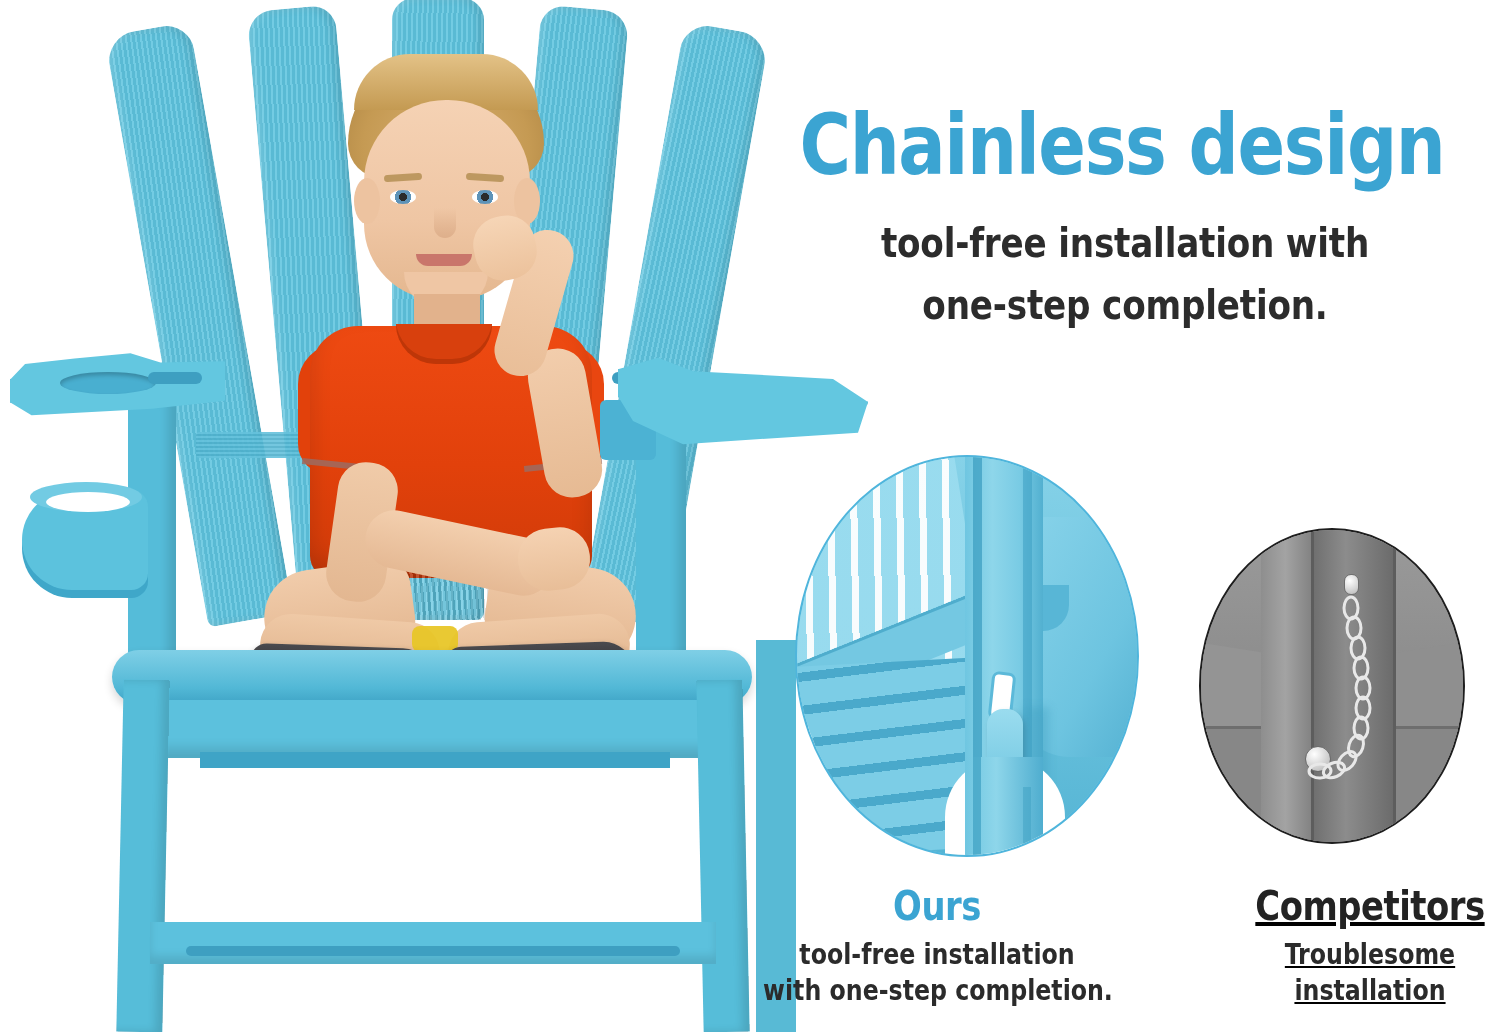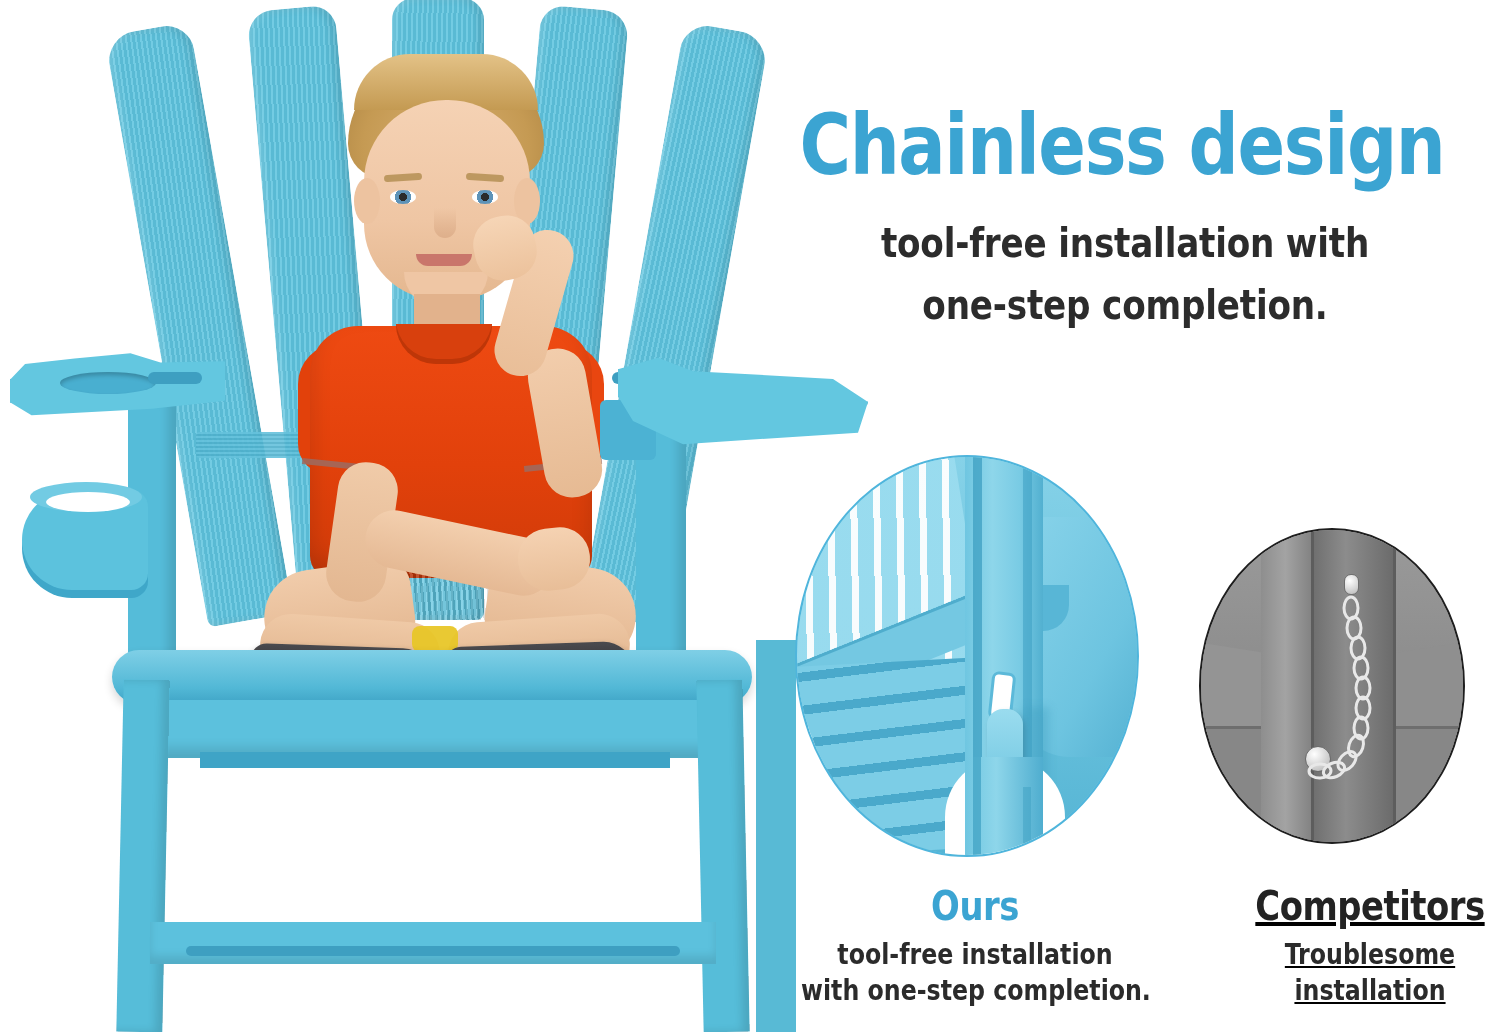--- a/index.html
+++ b/index.html
@@ -117,21 +117,21 @@
 
   
   .cap{position:absolute;text-align:center;pointer-events:auto;}
   .cap-title{font-size:40px;font-weight:700;line-height:1.05;letter-spacing:-.5px;
         font-family:"DejaVu Sans Condensed","Liberation Sans Narrow","Liberation Sans",sans-serif;
         transform:scaleX(.94);}
   .cap-body{font-size:28px;font-weight:600;line-height:1.3;color:#2b2b2b;margin-top:10px;
         font-family:"DejaVu Sans Condensed","Liberation Sans Narrow","Liberation Sans",sans-serif;
         transform:scaleX(.94);}
   .cap-body span{display:block;white-space:nowrap;}
-  #cap-ours{left:790px;top:885px;width:370px;}
+  #cap-ours{left:752px;top:885px;width:370px;}
   #cap-ours .cap-title{color:#3BA4D2;}
   #cap-comp{left:1200px;top:885px;width:340px;text-decoration:underline;}
   #cap-comp .cap-title{color:#232323;}
 
   
   .photo{position:absolute;left:0;top:0;width:800px;height:1032px;}
   .p{position:absolute;}
 
   
   .slat{position:absolute;background:#5EC4DF;

